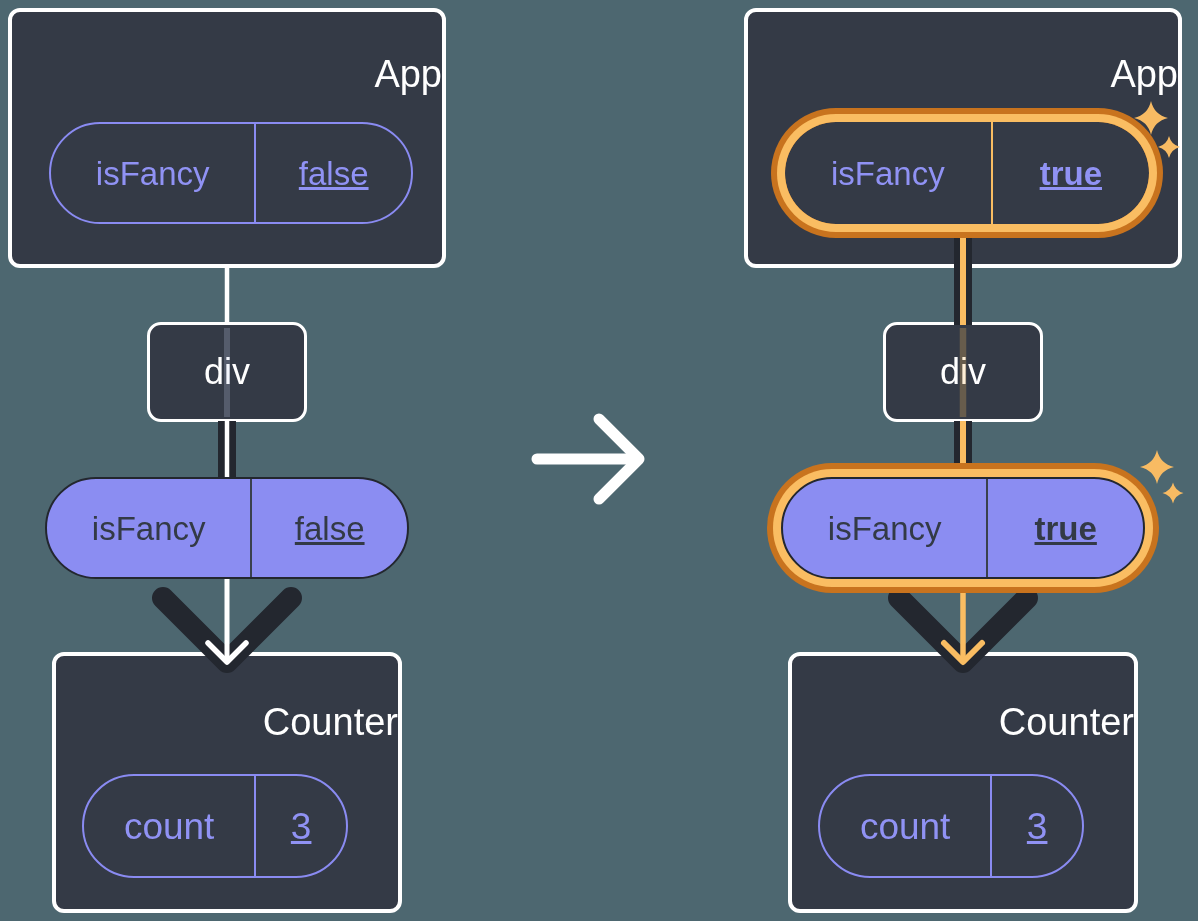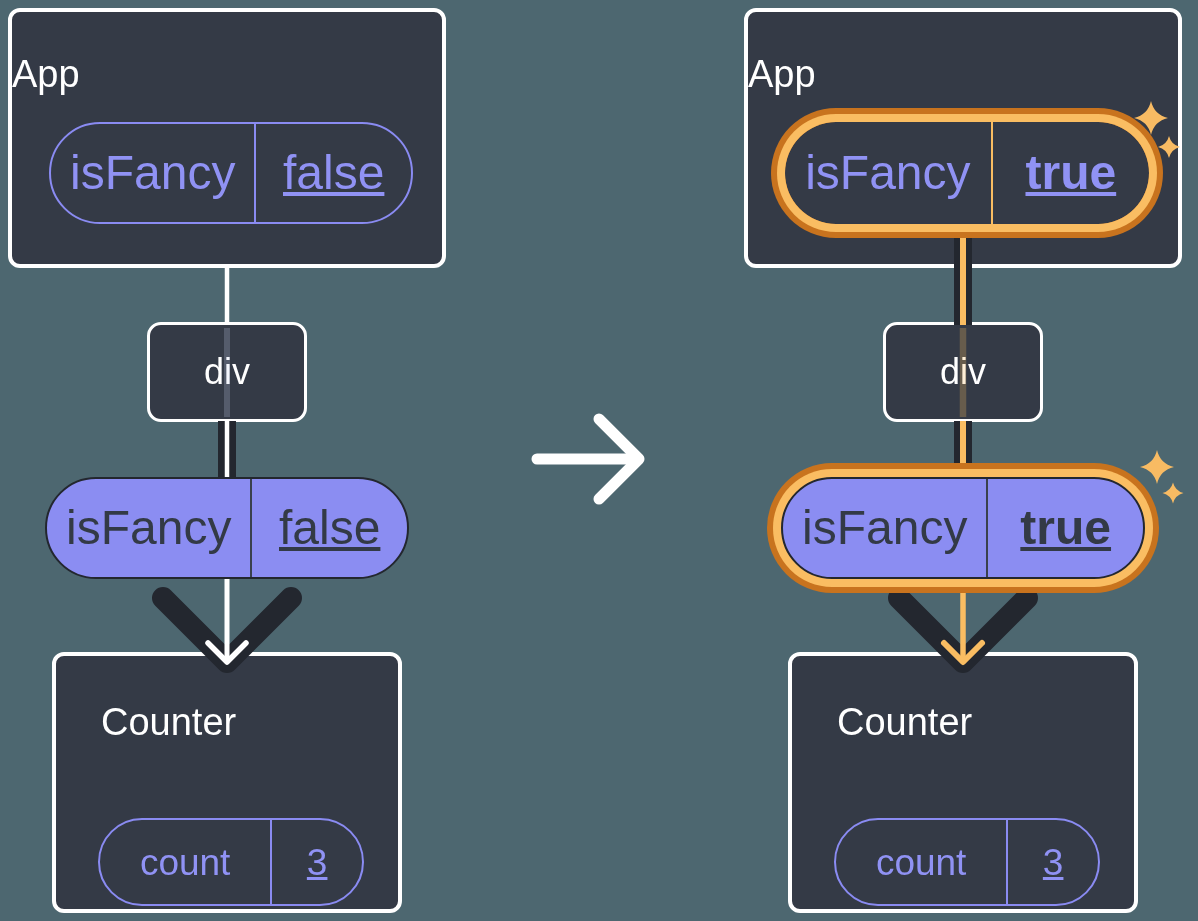--- a/index.html
+++ b/index.html
@@ -27,62 +27,62 @@
 
   .card{
     position:absolute;box-sizing:border-box;
     background:var(--card);
     border:4px solid var(--white);
     border-radius:12px;
   }
   .app-card{left:8px;top:8px;width:438px;height:260px;}
   .counter-card{left:52px;top:652px;width:350px;height:261px;}
   .card-title{
-    position:absolute;left:0;right:16px;text-align:left;
+    position:absolute;left:0;right:0;text-align:right;
     color:var(--white);font-size:38px;font-weight:500;line-height:1.1;
   }
   .app-card .card-title{top:42px;}
   .counter-card .card-title{top:46px;margin-left:45px;}
 
   .divbox{
     position:absolute;left:147px;top:322px;width:160px;height:100px;
     box-sizing:border-box;background:var(--card);
     border:3.5px solid var(--white);border-radius:14px;
     display:flex;align-items:center;justify-content:center;
     color:var(--white);font-size:36px;font-weight:500;
   }
 
   .pill{
     position:absolute;display:flex;box-sizing:border-box;
     border-radius:60px;z-index:3;overflow:hidden;
   }
   .pill .cell{
     display:flex;align-items:center;justify-content:center;
-    font-size:48px;line-height:1;
+    font-size:33px;line-height:1;
   }
   .pill .name{flex:0 0 56.5%;border-right:2.5px solid transparent;}
   .pill .value{flex:1 1 auto;text-decoration:underline;}
   .bold{font-weight:700;}
 
   
   .pill-outline{border:2.5px solid var(--purple);color:var(--purple-text);background:transparent;}
   .pill-outline .name{border-right-color:var(--purple);}
 
   
   .pill-filled{background:var(--purple-fill);border:2.5px solid var(--ink);color:var(--dark-text);}
   .pill-filled .name{border-right-color:#3A414E;}
 
   
   .hl{box-shadow:0 0 0 8px var(--orange-light),0 0 0 14px var(--orange-dark);}
   .pill-outline.hl{border:none;color:var(--purple-text);}
   .pill-outline.hl .name{border-right-color:var(--orange-light);}
 
   .app-pill{left:37px;top:110px;width:364px;height:102px;}
   .prop-pill{left:45px;top:477px;width:364px;height:102px;}
-  .count-pill{left:42px;top:118px;width:266px;height:88px;margin-top:44px;}
+  .count-pill{left:26px;top:118px;width:266px;height:104px;}
   .count-pill .cell{font-size:37px;}
   .count-pill .name{flex:0 0 65%;}
 
   .overlay{position:absolute;left:0;top:0;z-index:2;pointer-events:none;}
   .center-arrow{position:absolute;left:525px;top:405px;z-index:2;pointer-events:none;}
 </style>
 </head>
 <body>
 
 <div class="stage">

